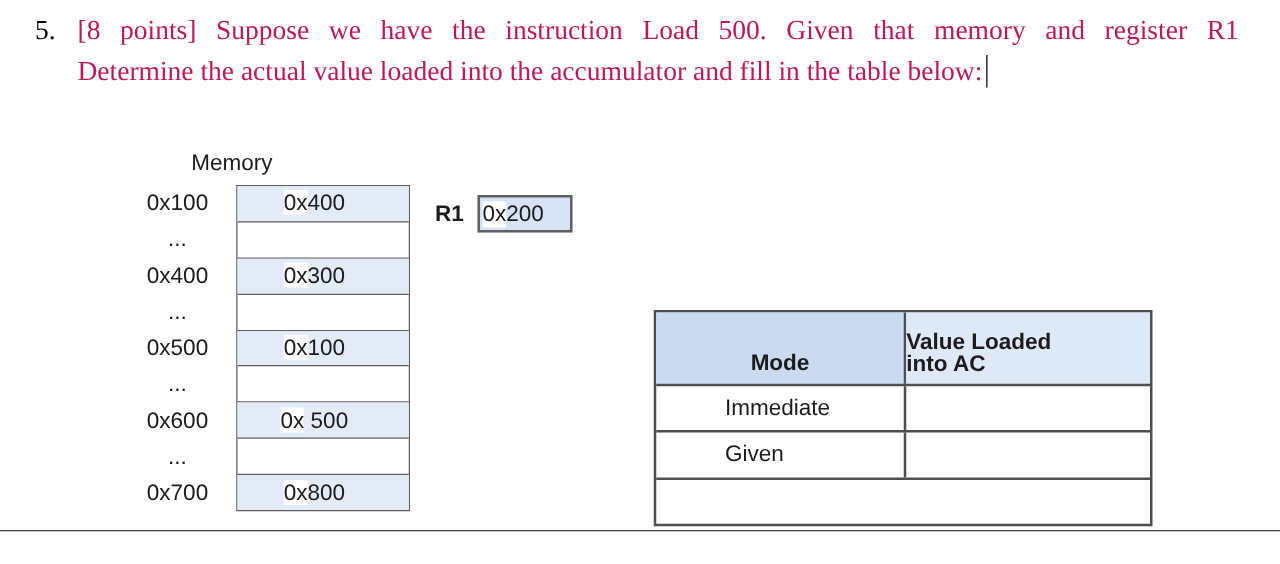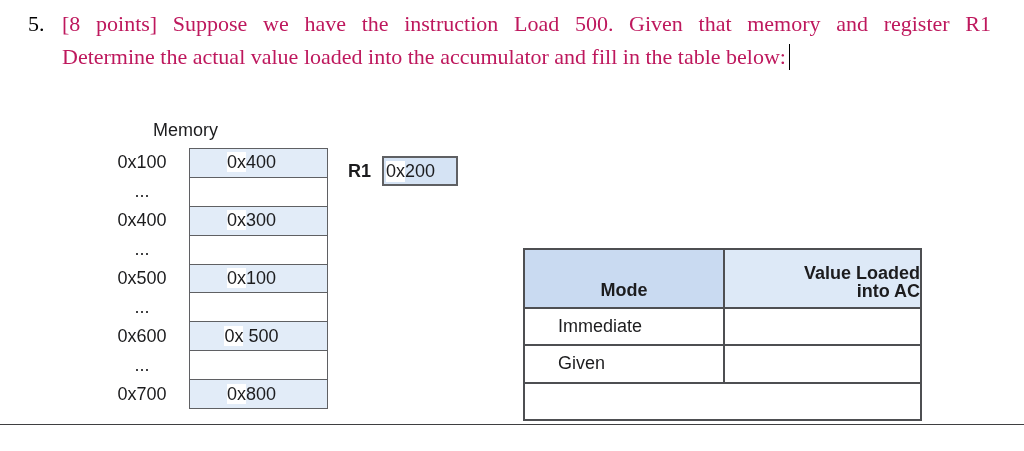--- a/index.html
+++ b/index.html
@@ -115,27 +115,27 @@
   }
   .c2 { flex: 1; }
   .hc1 {
     background: var(--mode-header-fill, #c9daf1);
     display: flex; align-items: flex-end; justify-content: center;
     padding-bottom: 6px; font-weight: bold;
   }
   .hc2 {
     background: var(--value-header-fill, #dde9f7);
     display: flex; flex-direction: column;
-    align-items: flex-end; justify-content: flex-end;
+    align-items: flex-start; justify-content: flex-end;
     padding-bottom: 7px; font-weight: bold;
     line-height: 18px;
   }
   .dc1 {
     display: flex; align-items: center;
-    padding-left: 33px;
+    padding-left: 55px;
   }
 
   
   .hrule {
     position: absolute;
     left: 0; top: 424px;
     width: 1024px; height: 0;
     border-top: 1.6px solid var(--rule-color, #3f3f41);
   }
 </style>

